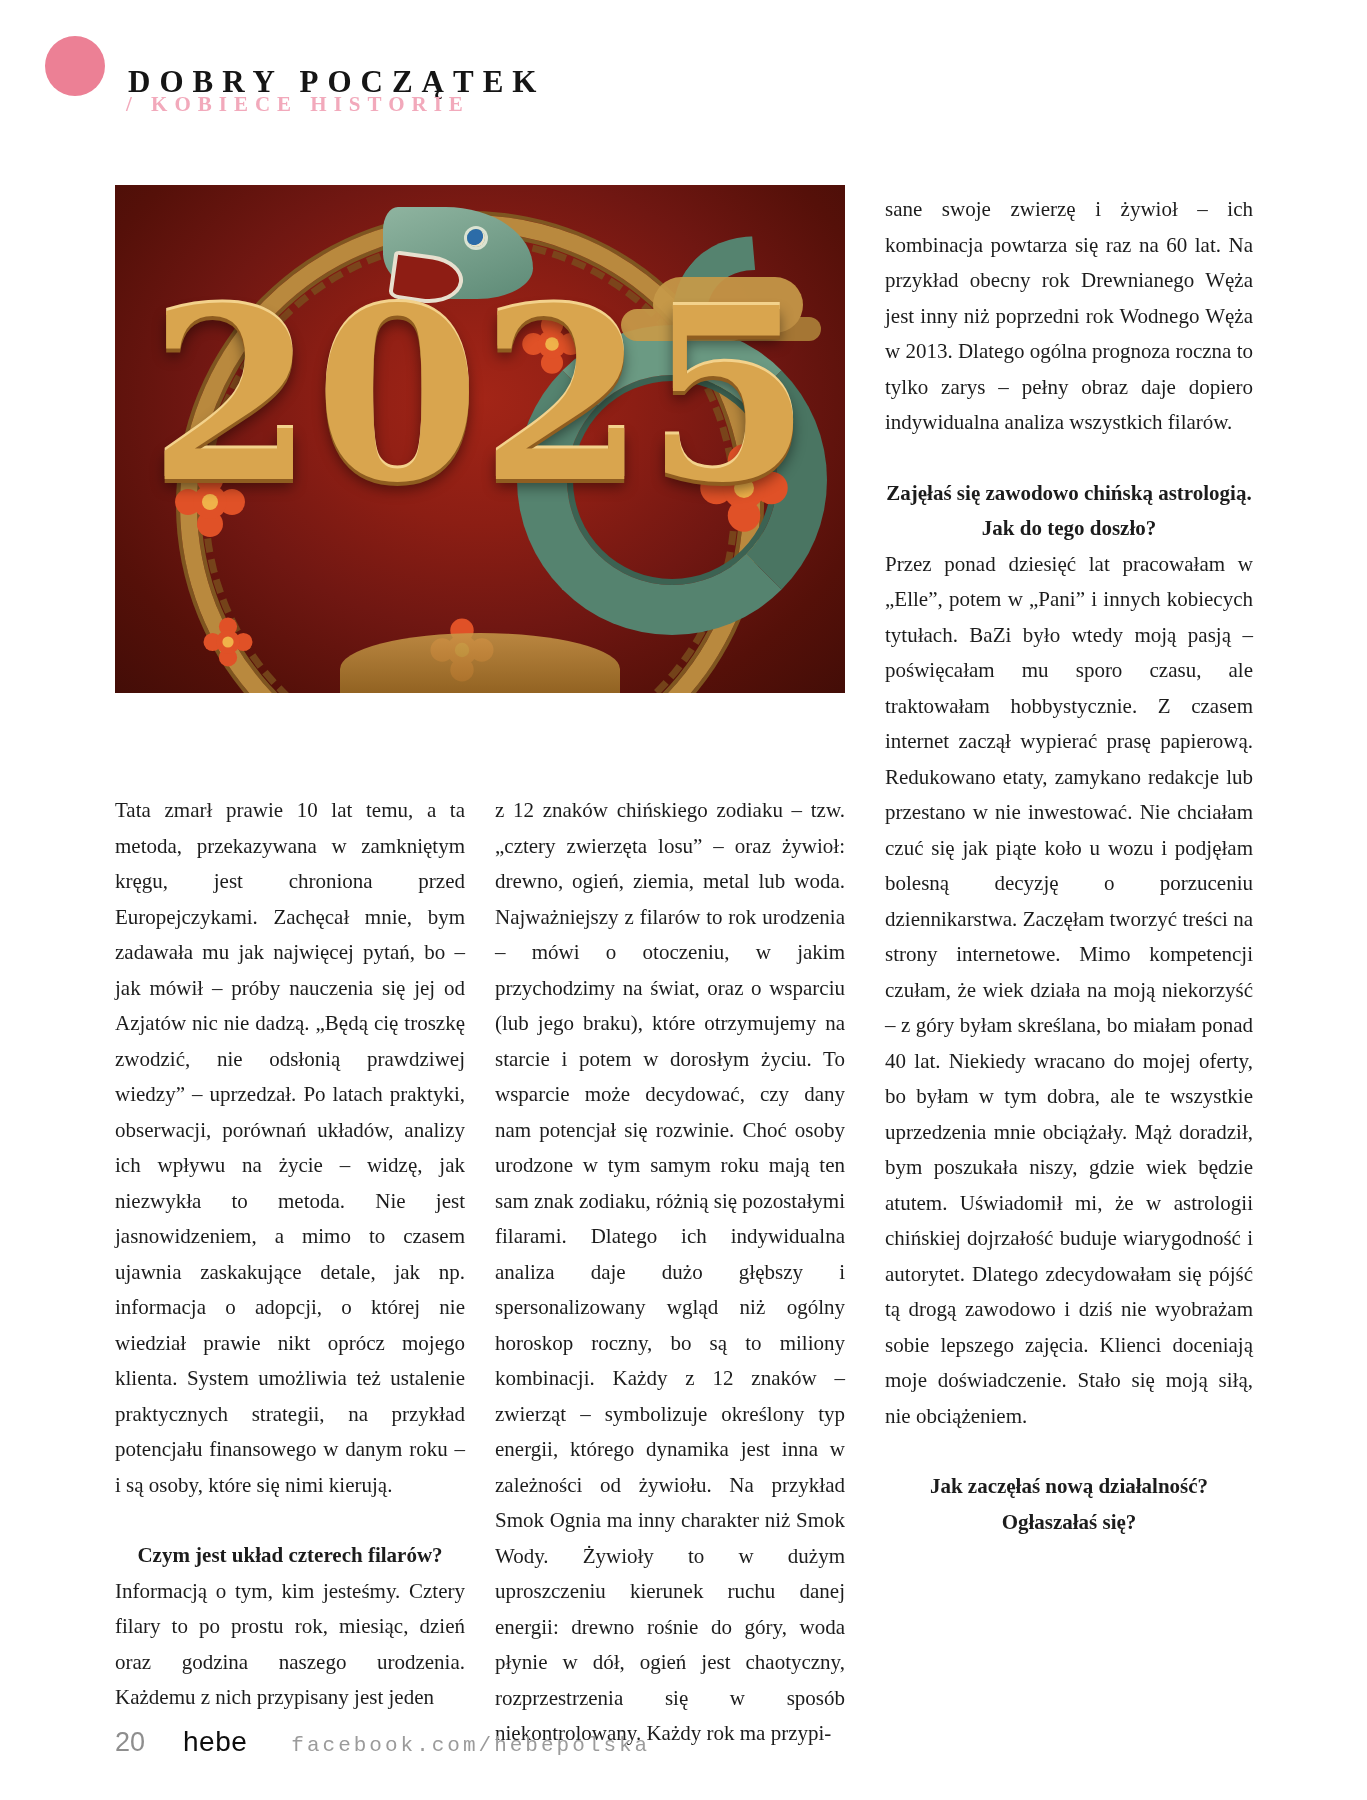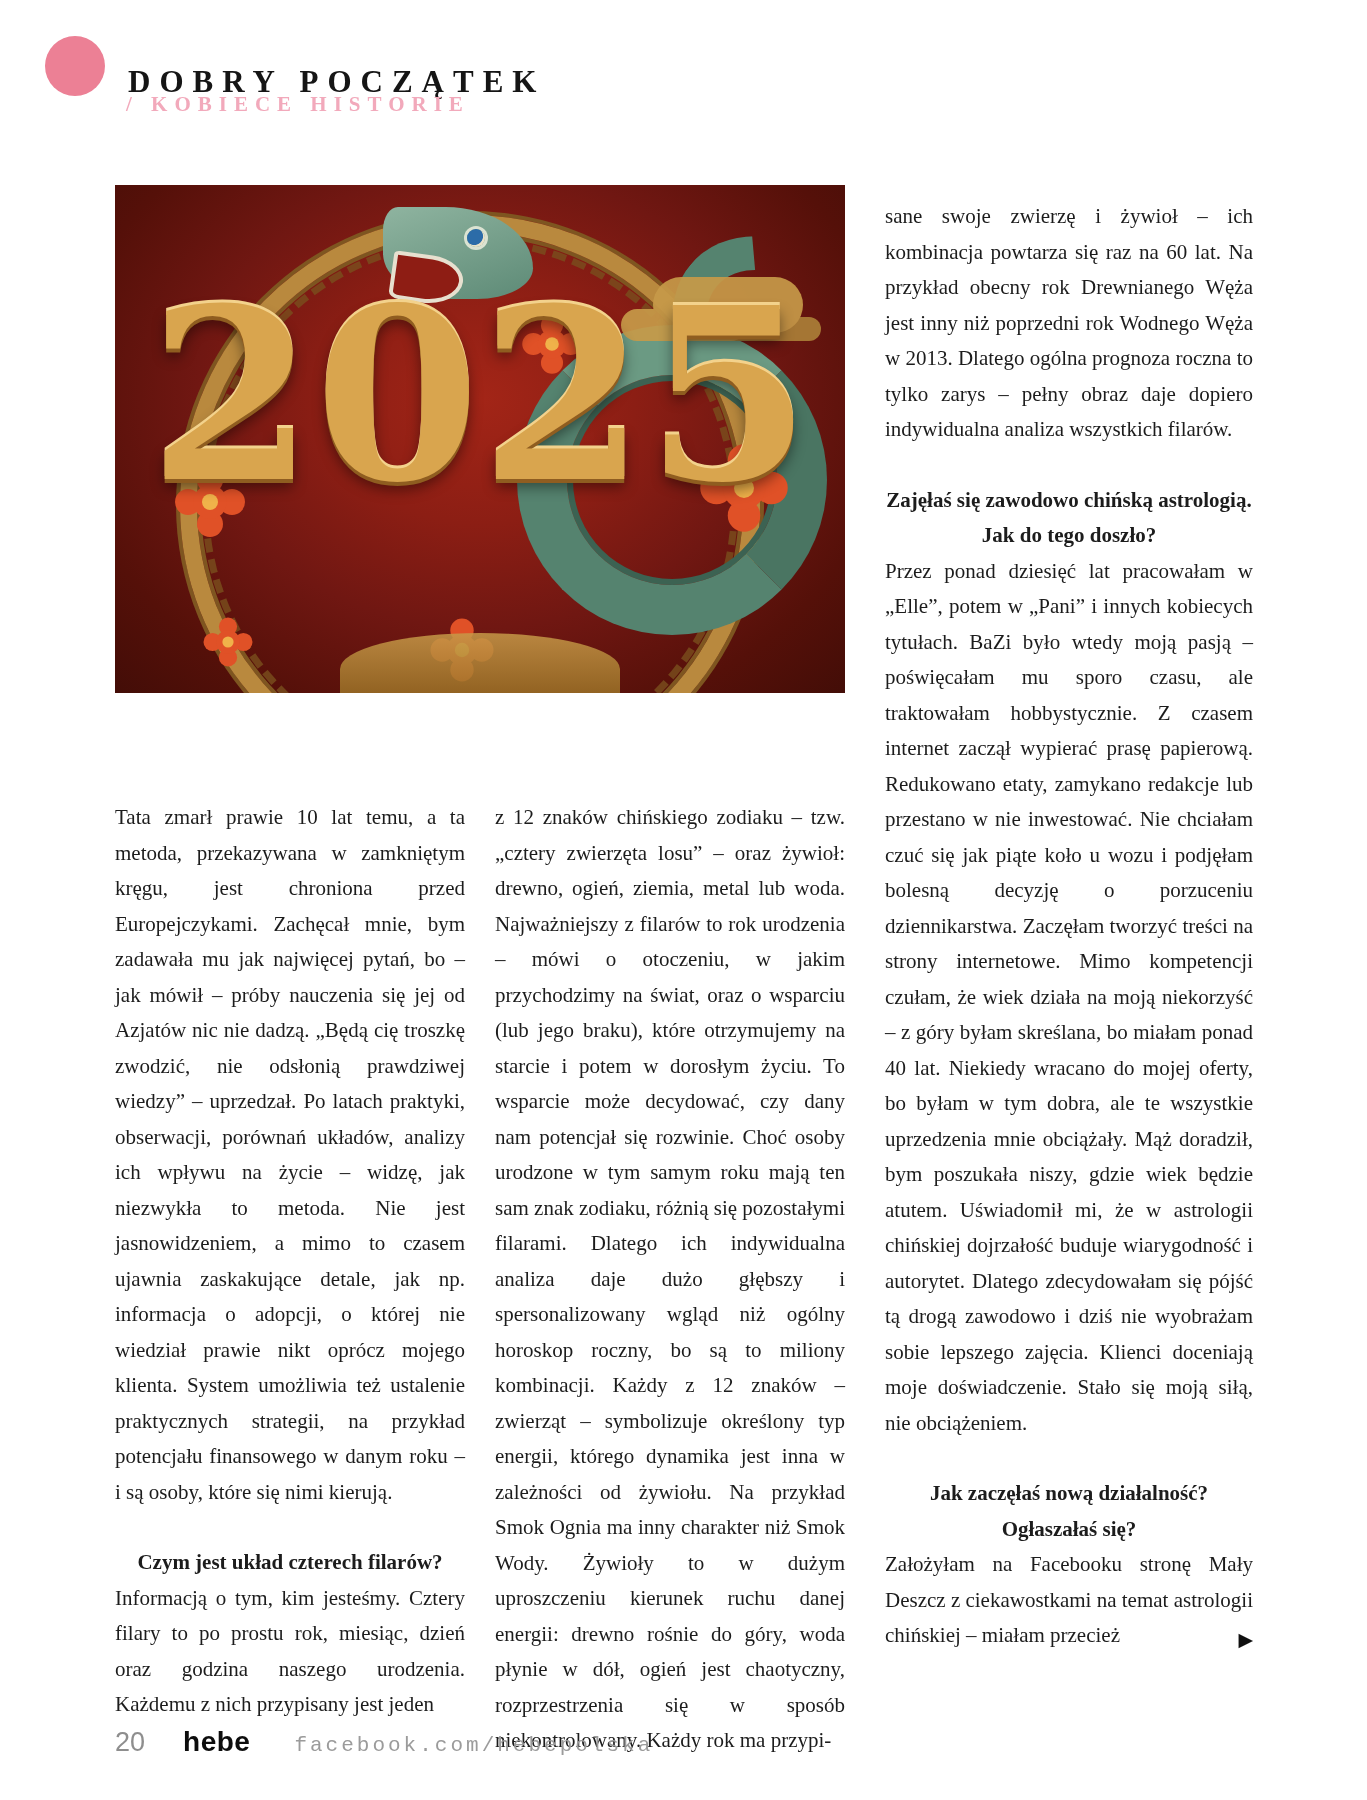--- a/index.html
+++ b/index.html
@@ -132,21 +132,20 @@
     font-size: 17px; line-height: 27px; color: #3d3d3d;
   }
   .caption span { display: block; white-space: nowrap; }
 
   
   .col {
     position: absolute;
     font-size: 21px; line-height: 35.5px;
     text-align: justify;
     hyphens: auto;
-    margin-top: 7px;
   }
   .col1 { left: 115px; top: 793px;  width: 350px; }
   .col2 { left: 495px; top: 793px;  width: 350px; }
   .col3 { left: 885px; top: 192px;  width: 368px; }
   .col p { margin: 0; }
   .col h3 {
     margin: 35px 0 0 0;
     font-size: 21px; line-height: 35.5px;
     font-weight: bold; text-align: center;
   }
@@ -162,21 +161,21 @@
     position: absolute; left: 115px; top: 1726px;
     display: flex; align-items: baseline;
   }
   .page-number {
     font-family: Liberation Sans, sans-serif;
     font-size: 27px; color: #8e8e8e;
   }
   .brand-logo {
     margin-left: 38px;
     font-family: "Liberation Sans", sans-serif;
-    font-weight: bold; font-size: 28px; color: #0d0d0d;
+    font-weight: normal; font-size: 28px; color: #0d0d0d;
     letter-spacing: 0.5px;
   }
   .social-url {
     margin-left: 44px;
     font-family: Liberation Mono, monospace;
     font-size: 21px; color: #9b9b9b; letter-spacing: 3px;
   }
 </style>
 </head>
 <body>
@@ -211,24 +210,20 @@
 
   <section class="col col2">
     <p>z 12 znaków chińskiego zodiaku – tzw. „cztery zwierzęta losu” – oraz żywioł: drewno, ogień, ziemia, metal lub woda. Najważniejszy z filarów to rok urodzenia – mówi o otoczeniu, w jakim przychodzimy na świat, oraz o wsparciu (lub jego braku), które otrzymujemy na starcie i potem w dorosłym życiu. To wsparcie może decydować, czy dany nam potencjał się rozwinie. Choć osoby urodzone w tym samym roku mają ten sam znak zodiaku, różnią się pozostałymi filarami. Dlatego ich indywidualna analiza daje dużo głębszy i spersonalizowany wgląd niż ogólny horoskop roczny, bo są to miliony kombinacji. Każdy z 12 znaków – zwierząt – symbolizuje określony typ energii, którego dynamika jest inna w zależności od żywiołu. Na przykład Smok Ognia ma inny charakter niż Smok Wody. Żywioły to w dużym uproszczeniu kierunek ruchu danej energii: drewno rośnie do góry, woda płynie w dół, ogień jest chaotyczny, rozprzestrzenia się w sposób niekontrolowany. Każdy rok ma przypi-</p>
   </section>
 
   <section class="col col3">
     <p>sane swoje zwierzę i żywioł – ich kombinacja powtarza się raz na 60 lat. Na przykład obecny rok Drewnianego Węża jest inny niż poprzedni rok Wodnego Węża w 2013. Dlatego ogólna prognoza roczna to tylko zarys – pełny obraz daje dopiero indywidualna analiza wszystkich filarów.</p>
     <h3>Zajęłaś się zawodowo chińską astrologią. Jak do tego doszło?</h3>
     <p>Przez ponad dziesięć lat pracowałam w „Elle”, potem w „Pani” i innych kobiecych tytułach. BaZi było wtedy moją pasją – poświęcałam mu sporo czasu, ale traktowałam hobbystycznie. Z czasem internet zaczął wypierać prasę papierową. Redukowano etaty, zamykano redakcje lub przestano w nie inwestować. Nie chciałam czuć się jak piąte koło u wozu i podjęłam bolesną decyzję o porzuceniu dziennikarstwa. Zaczęłam tworzyć treści na strony internetowe. Mimo kompetencji czułam, że wiek działa na moją niekorzyść – z góry byłam skreślana, bo miałam ponad 40 lat. Niekiedy wracano do mojej oferty, bo byłam w tym dobra, ale te wszystkie uprzedzenia mnie obciążały. Mąż doradził, bym poszukała niszy, gdzie wiek będzie atutem. Uświadomił mi, że w astrologii chińskiej dojrzałość buduje wiarygodność i autorytet. Dlatego zdecydowałam się pójść tą drogą zawodowo i dziś nie wyobrażam sobie lepszego zajęcia. Klienci doceniają moje doświadczenie. Stało się moją siłą, nie obciążeniem.</p>
     <h3>Jak zaczęłaś nową działalność? Ogłaszałaś się?</h3>
-    <div class="para-with-marker">
-      <p>Założyłam na Facebooku stronę Mały Deszcz z ciekawostkami na temat astrologii chińskiej – miałam przecież</p>
-      <span class="continuation-marker">▶</span>
-    </div>
   </section>
 
   <footer class="page-footer">
     <span class="page-number">20</span>
     <span class="brand-logo">hebe</span>
     <span class="social-url">facebook.com/hebepolska</span>
   </footer>
 
 </div>
 

